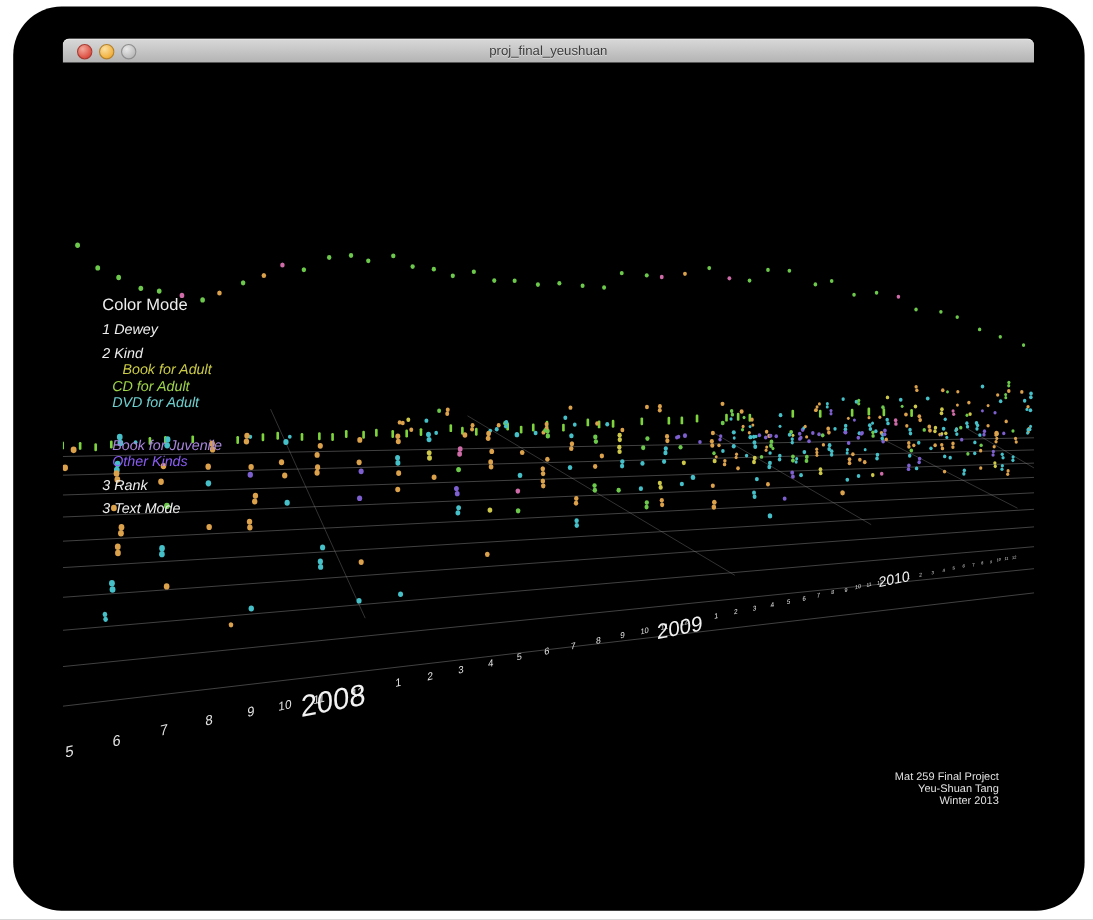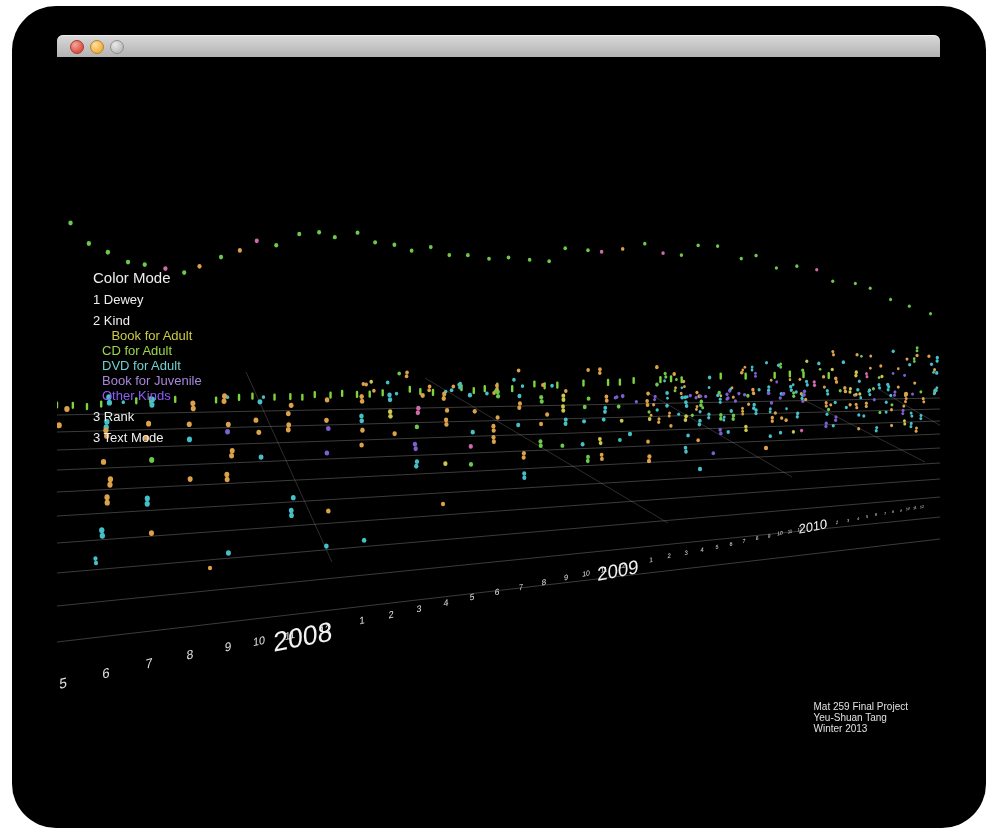--- a/index.html
+++ b/index.html
@@ -29,39 +29,40 @@
   .stage{
     position:absolute;left:57px;top:57px;width:883px;height:699px;
     background:#000;overflow:hidden;
   }
   .viz-title{
     position:absolute;left:31px;top:18px;
     font-size:21px;color:#f5f5f5;letter-spacing:.2px;
   }
   .legend{position:absolute;left:36px;top:212px;color:#eee;}
   .legend-title{font-size:15px;margin-bottom:4px;}
-  .legend-row{font-size:13px;line-height:15px;}
+  .legend-row{font-size:13px;line-height:15px;font-style:italic;}
   .legend-row.mode{margin-top:6px;}
   .legend-row.kind{margin-left:9px;margin-top:0;}
   .credits{
-    position:absolute;right:32px;top:644px;text-align:left;
+    position:absolute;right:32px;top:644px;text-align:right;
     font-size:10px;line-height:11px;color:#e0e0e0;
   }
   svg#viz{position:absolute;left:0;top:0;}
   svg text{font-family:"Liberation Sans", sans-serif;}
 </style>
 </head>
 <body>
 
 <div class="window-shadow"></div>
 
 <div class="titlebar">
   <div class="traffic t-red"></div>
   <div class="traffic t-yellow"></div>
   <div class="traffic t-gray"></div>
+  <div class="window-title">proj_final_yeushuan</div>
 </div>
 
 <div class="stage">
   <svg id="viz" width="883" height="699" viewBox="57 57 883 699">
     <g id="grid">
         <line x1="57" y1="415" x2="940" y2="398" stroke="#9a9a9a" stroke-width="0.7" stroke-opacity="0.55"></line>
         <line x1="57" y1="432" x2="940" y2="409" stroke="#9a9a9a" stroke-width="0.7" stroke-opacity="0.55"></line>
         <line x1="57" y1="450" x2="940" y2="421" stroke="#9a9a9a" stroke-width="0.7" stroke-opacity="0.55"></line>
         <line x1="57" y1="470" x2="940" y2="434" stroke="#9a9a9a" stroke-width="0.7" stroke-opacity="0.55"></line>
         <line x1="57" y1="492" x2="940" y2="448" stroke="#9a9a9a" stroke-width="0.7" stroke-opacity="0.55"></line>
@@ -683,21 +684,21 @@
   </svg>
 
 
   <div class="legend">
     <div class="legend-title">Color Mode</div>
     <div class="legend-row mode">1 Dewey</div>
     <div class="legend-row mode">2 Kind</div>
     <div class="legend-row kind" style="color: rgb(203, 203, 69); text-align: center;">Book for Adult</div>
     <div class="legend-row kind" style="color: rgb(158, 212, 74);">CD for Adult</div>
     <div class="legend-row kind" style="color: rgb(111, 208, 208);">DVD for Adult</div>
-    <div class="legend-row kind" style="color: rgb(168, 134, 220);">Book for Juvenile</div>
+    <div class="legend-row kind" style="color: rgb(168, 134, 220); margin-top: 24px;">Book for Juvenile</div>
     <div class="legend-row kind" style="color: #8b5cf6;">Other Kinds</div>
     <div class="legend-row mode">3 Rank</div>
     <div class="legend-row mode">3 Text Mode</div>
   </div>
 
   <div class="credits">
     <div>Mat 259 Final Project</div>
     <div>Yeu-Shuan Tang</div>
     <div>Winter 2013</div>
   </div>

